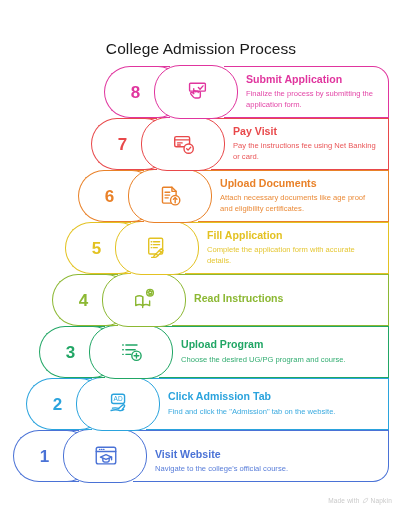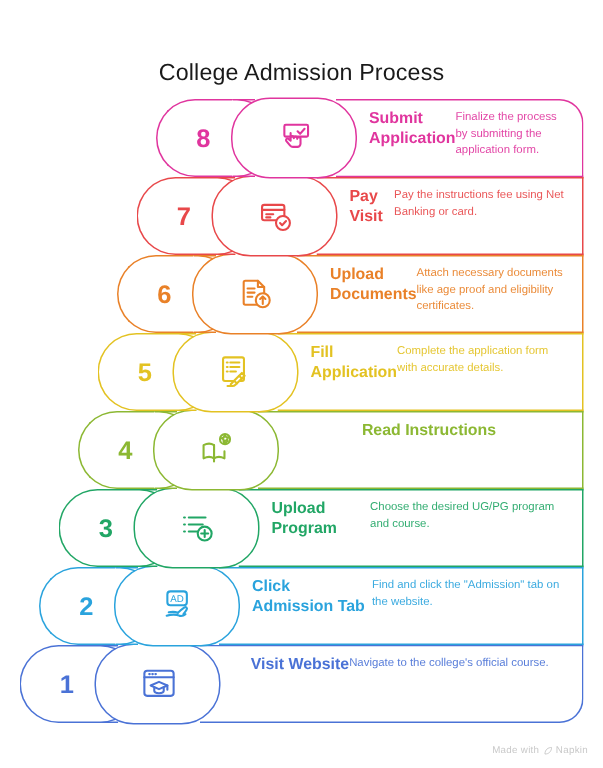--- a/index.html
+++ b/index.html
@@ -85,24 +85,24 @@
   
   .textcap {
     position:relative;
     flex:1;
     border:1.4px solid currentColor;
     border-left:none;
     background:#fff;
     padding:6px 10px 6px 22px;
     z-index:1;
     display:flex;
-    flex-direction:row;
+    flex-direction:column;
     justify-content:center;
   }
-  .step.first .textcap { border-radius:0 0 16px 0; }
+  .step.first .textcap { border-radius:0 0 16px 0;justify-content:flex-end; }
   .step.last  .textcap { border-radius:0 16px 0 0; }
   .s-title {
     font-size:10.6px;
     font-weight:bold;
     color:currentColor;
     line-height:1.25;
     margin-bottom:3px;
   }
   .s-desc {
     font-size:7.6px;

